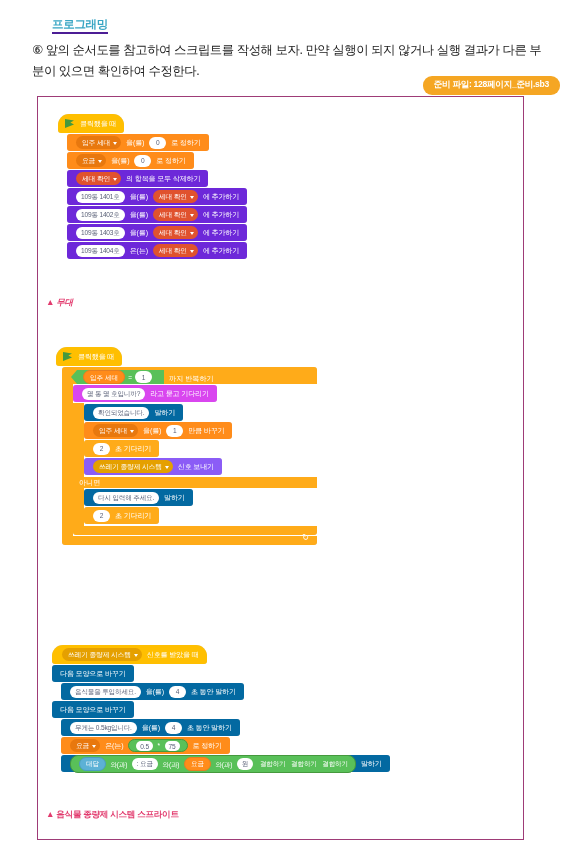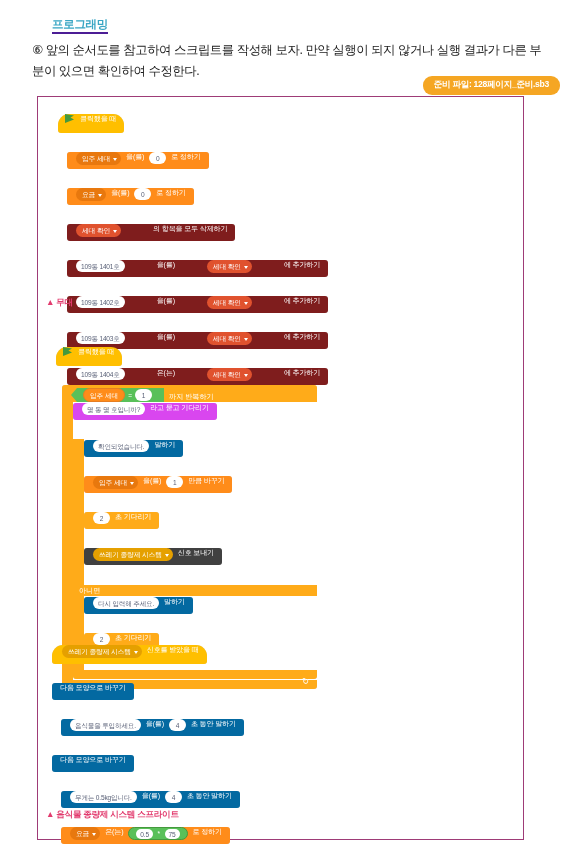--- a/index.html
+++ b/index.html
@@ -37,40 +37,40 @@
     position:absolute;left:37px;top:96px;
     width:487px;height:744px;
     border:1.3px solid #9e3b77;
     box-sizing:border-box;
     background:#fff;
   }
   
   .script{position:absolute;}
   .blk{
     position:relative;
-    display:flex;align-items:flex-start;
+    display:flex;align-items:center;
     height:17px;
     border-radius:3px;
     font-size:7.1px;
     color:#ffffff;
     letter-spacing:-0.2px;
     padding:0 6px;
     box-sizing:border-box;
     white-space:nowrap;
-    margin-bottom:19px;
+    margin-bottom:1px;
     width:max-content;
   }
   .blk > *{flex:none;}
   .txt{padding:0 2px;}
   
   .c-event{background:#ffbf00;}
-  .c-event2{background:#404040;}
+  .c-event2{background:#8b5cf6;}
   .c-control{background:#ffab19;}
   .c-data{background:#ff8c1a;}
-  .c-datalist{background:#7f1d1d;gap:27px;}
+  .c-datalist{background:#6d28d9;}
   .c-looks{background:#0369a1;}
   .c-sensing{background:#d946ef;}
 
   
   .hat{
     border-radius:11px 11px 3px 3px;
     height:19px;
     padding-left:7px;
   }
   .flag{
@@ -225,21 +225,21 @@
     </div>
     <div class="blk c-datalist">
       <span class="oval">109동 1404호</span>
       <span class="txt">은(는)</span>
       <span class="drop drop-l">세대 확인</span>
       <span class="txt">에 추가하기</span>
     </div>
   </div>
 </div>
 
-<div class="caption" style="left:46px;top:297px;">▲ 무대</div>
+<div class="caption" style="left:46px;top:297px;font-style:italic;">▲ 무대</div>
 
 <div class="script stack-shadow" style="left:56px;top:347px;">
 
   <div class="blk c-event hat">
     <span class="flag"></span>
     <span class="txt">클릭했을 때</span>
   </div>
 
   <div class="cwrap" style="margin-left:6px;">
     <div class="cbar">

